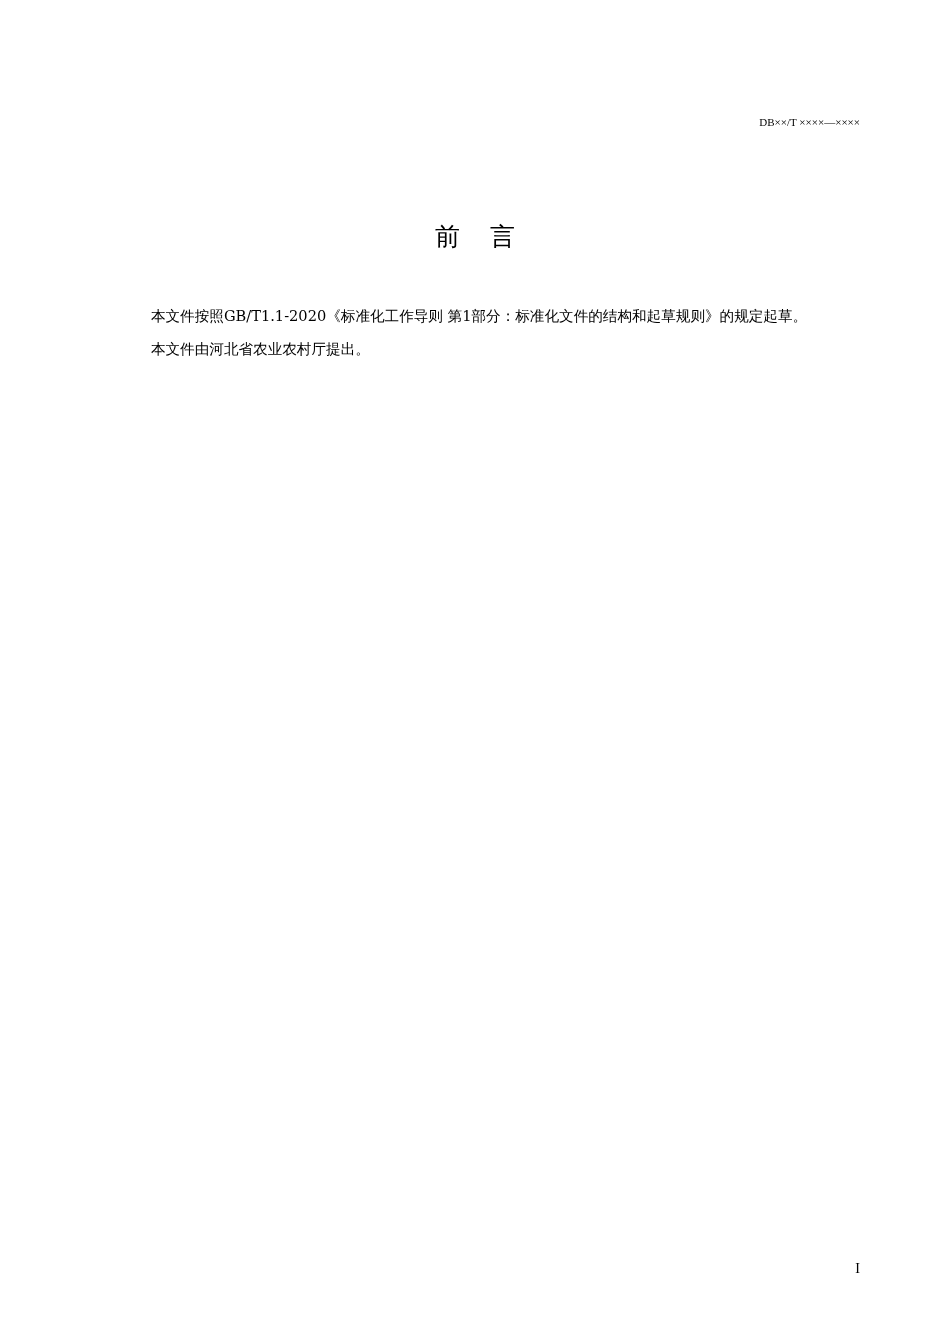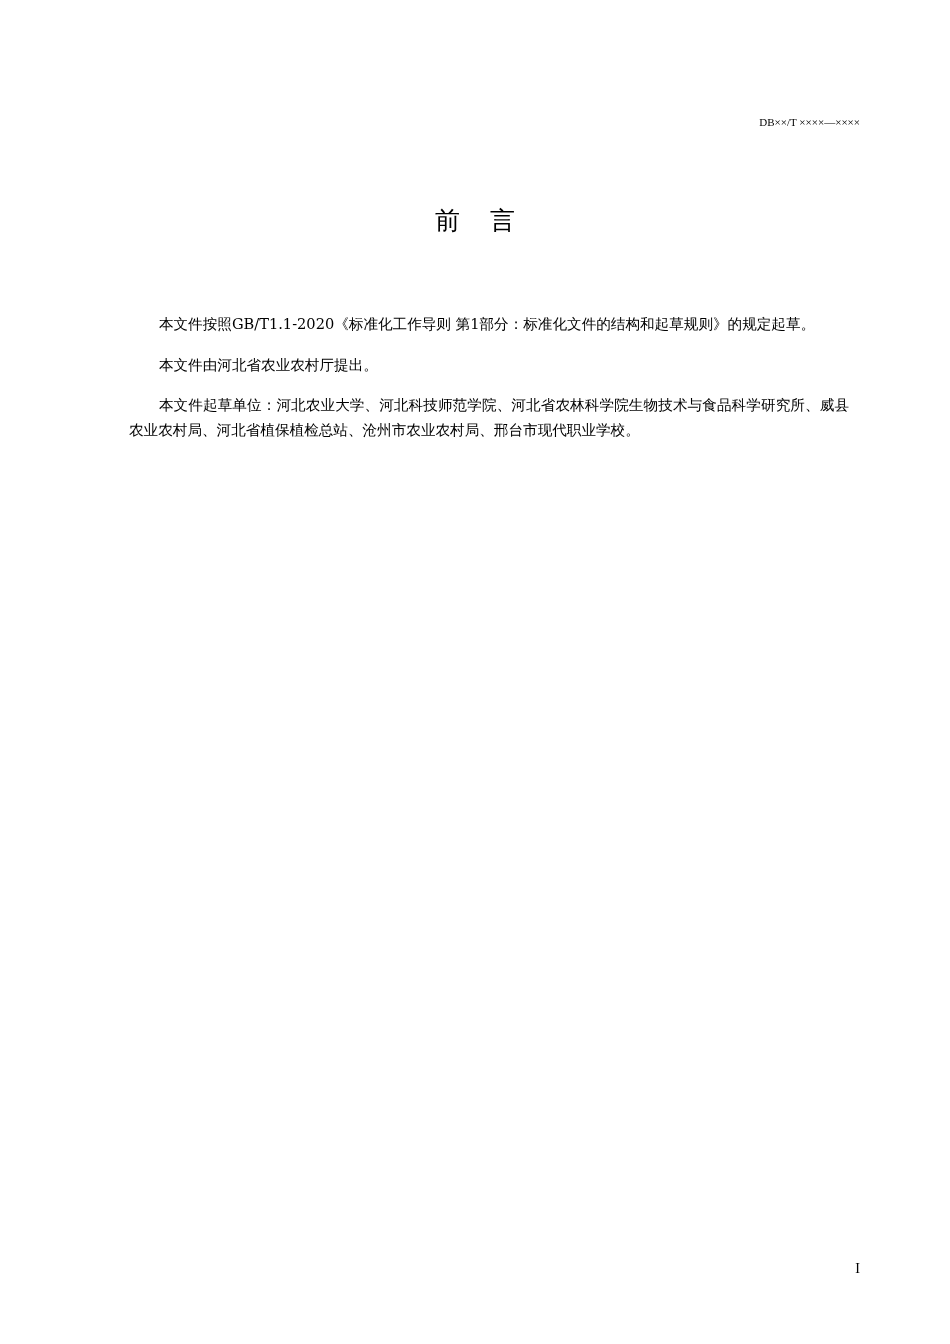--- a/index.html
+++ b/index.html
@@ -19,42 +19,42 @@
       position: absolute;
       top: 113px;
       right: 90px;
       font-family: "Liberation Serif", "DejaVu Serif", serif;
       font-size: 11px;
       line-height: 18px;
       white-space: nowrap;
     }
     .title {
       position: absolute;
-      top: 204px;
+      top: 220px;
       left: 0;
       width: 950px;
       text-align: center;
       font-family: "DejaVu Sans", "Liberation Sans", sans-serif;
       font-size: 25px;
       line-height: 34px;
       letter-spacing: 30px;
       text-indent: 30px;
     }
     .body-text {
       position: absolute;
       top: 296px;
       left: 113px;
       width: 752px;
       font-family: "DejaVu Serif", "Liberation Serif", serif;
       font-size: 14.6px;
       line-height: 24.5px;
       text-align: justify;
     }
     .para {
-      margin: 16px;
+      margin: 8px;
       text-indent: 2.05em;
     }
     .page-number {
       position: absolute;
       top: 1261px;
       right: 90px;
       font-family: "Liberation Serif", "DejaVu Serif", serif;
       font-size: 14px;
       line-height: 16px;
     }
@@ -62,16 +62,15 @@
 </head>
 <body>
 
 <div class="header-code">DB××/T ××××—××××</div>
 
 <div class="title">前言</div>
 
 <div class="body-text">
   <p class="para">本文件按照GB/T1.1-2020《标准化工作导则 第1部分：标准化文件的结构和起草规则》的规定起草。</p>
   <p class="para">本文件由河北省农业农村厅提出。</p>
-  <p class="para">本文件起草单位：河北农业大学、河北科技师范学院、河北省农林科学院生物技术与食品科学研究所、威县农业农村局、河北省植保植检总站、沧州市农业农村局、邢台市现代职业学校。</p>
 </div>
 
 <div class="page-number">I</div>
 
 </body></html>

